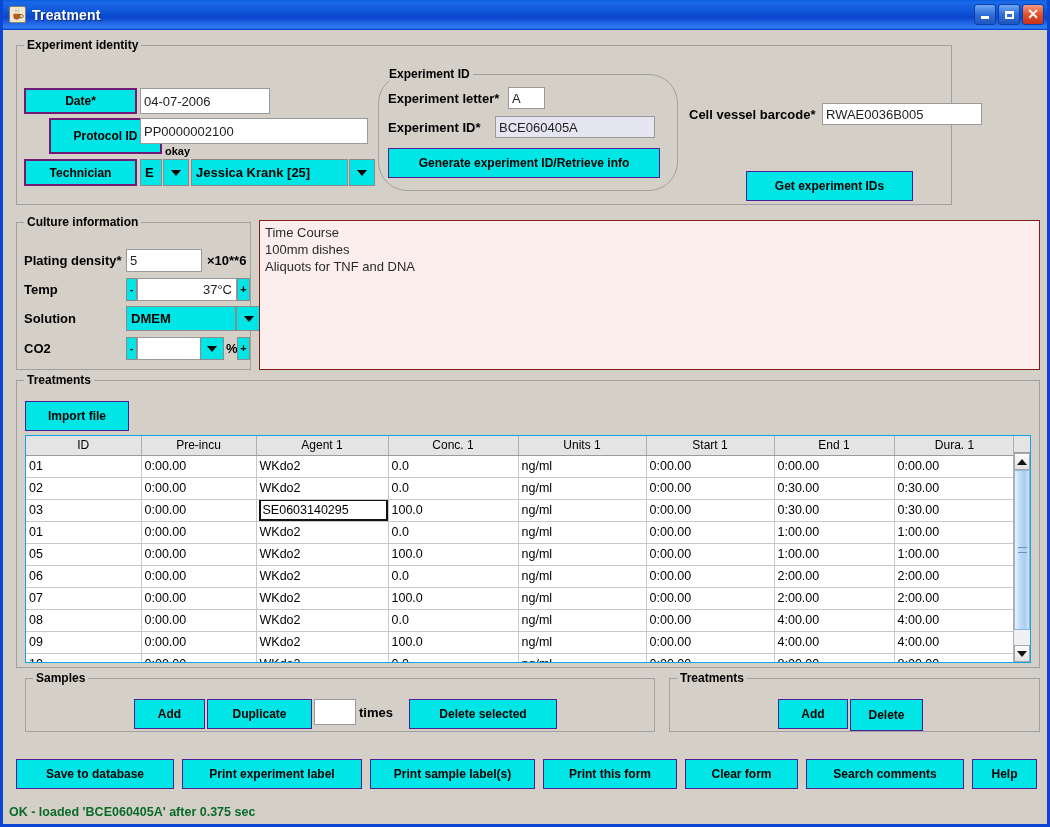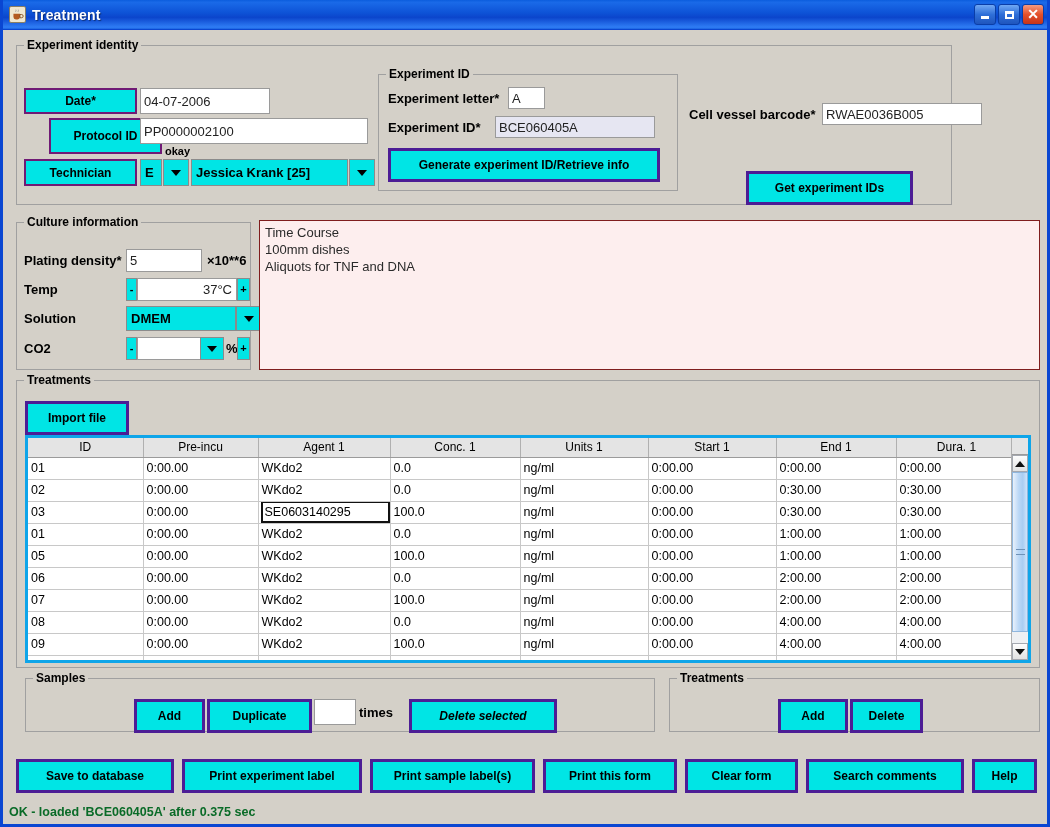--- a/index.html
+++ b/index.html
@@ -60,21 +60,21 @@
   }
   .group > .legend {
     position: absolute; top: -8px; left: 7px;
     background: #d4d0c8;
     padding: 0 3px;
     font-size: 12px; font-weight: bold; color: #000;
     white-space: nowrap;
   }
   .btn {
     background: #00e5e5;
-    border: 3px solid #4c1d95;
+    border: 1px solid #4c1d95;
     color: #000;
     font-size: 12px; font-weight: bold;
     font-family: "Liberation Sans", sans-serif;
     display: flex; align-items: center; justify-content: center;
     cursor: pointer;
     padding: 14px 4px;
     white-space: nowrap;
   }
   .lbl-btn {
     background: #00e5e5;
@@ -133,21 +133,21 @@
     font-size: 13px; color: #2a2a2a;
     padding: 3px 5px;
     line-height: 17px;
     white-space: pre-wrap;
     overflow: hidden;
   }
 
   
   .tablewrap {
     position: absolute;
-    border: 3px solid #0ea5e9;
+    border: 1px solid #0ea5e9;
     background: #fff;
     overflow: hidden;
     display: flex;
   }
   table.grid { border-collapse: collapse; width: 100%; table-layout: fixed; }
   table.grid th {
     background: #e4e4e4;
     border-right: 1px solid #b0b0b0;
     border-bottom: 1px solid #9b9b9b;
     font-size: 12px; font-weight: normal; color: #000;
@@ -246,21 +246,21 @@
     <div class="lbl-btn abs" style="left:7px; top:113px; width:113px; height:27px;">Technician</div>
     <div class="combo abs" style="left:123px; top:113px; width:22px; height:27px;">E</div>
     <div class="arrowbtn abs" style="left:146px; top:113px; width:26px; height:27px;">
       <span class="tri-down"></span>
     </div>
     <div class="combo abs" style="left:174px; top:113px; width:157px; height:27px;">Jessica Krank [25]</div>
     <div class="arrowbtn abs" style="left:332px; top:113px; width:26px; height:27px;">
       <span class="tri-down"></span>
     </div>
 
-    <div class="group" style="left:361px; top:28px; width:300px; height:117px;">
+    <div class="group" style="left:361px; top:28px; width:300px; height:117px;border-radius:29px;">
       <div class="legend">Experiment ID</div>
 
       <div class="static abs" style="left:9px; top:16px;">Experiment letter*</div>
       <div class="txt abs" style="left:129px; top:12px; width:37px; height:22px;">A</div>
 
       <div class="static abs" style="left:9px; top:45px;">Experiment ID*</div>
       <div class="txt ro abs" style="left:116px; top:41px; width:160px; height:22px;">BCE060405A</div>
 
       <div class="btn abs" style="left:9px; top:73px; width:272px; height:28px;">Generate experiment ID/Retrieve info</div>
     </div>
@@ -455,21 +455,21 @@
       </div>
     </div>
   </div>
 
   <div class="group" style="left:22px; top:678px; width:630px; height:54px;">
     <div class="legend">Samples</div>
     <div class="btn abs" style="left:108px; top:20px; width:71px; height:26px;">Add</div>
     <div class="btn abs" style="left:181px; top:20px; width:105px; height:26px;">Duplicate</div>
     <div class="txt abs" style="left:288px; top:20px; width:42px; height:26px;"></div>
     <div class="static abs" style="left:333px; top:26px;">times</div>
-    <div class="btn abs" style="left:383px; top:20px; width:148px; height:26px;font-style:italic;">Delete selected</div>
+    <div class="btn abs" style="left:383px; top:20px; width:148px; height:26px;">Delete selected</div>
   </div>
 
   <div class="group" style="left:666px; top:678px; width:371px; height:54px;">
     <div class="legend">Treatments</div>
     <div class="btn abs" style="left:108px; top:20px; width:70px; height:26px;">Add</div>
     <div class="btn abs" style="left:180px; top:20px; width:73px; height:32px;">Delete</div>
   </div>
 
   <div class="abs" style="left:13px; top:759px; display:flex; gap:8px;">
     <div class="btn" style="width:158px; height:28px;">Save to database</div>

